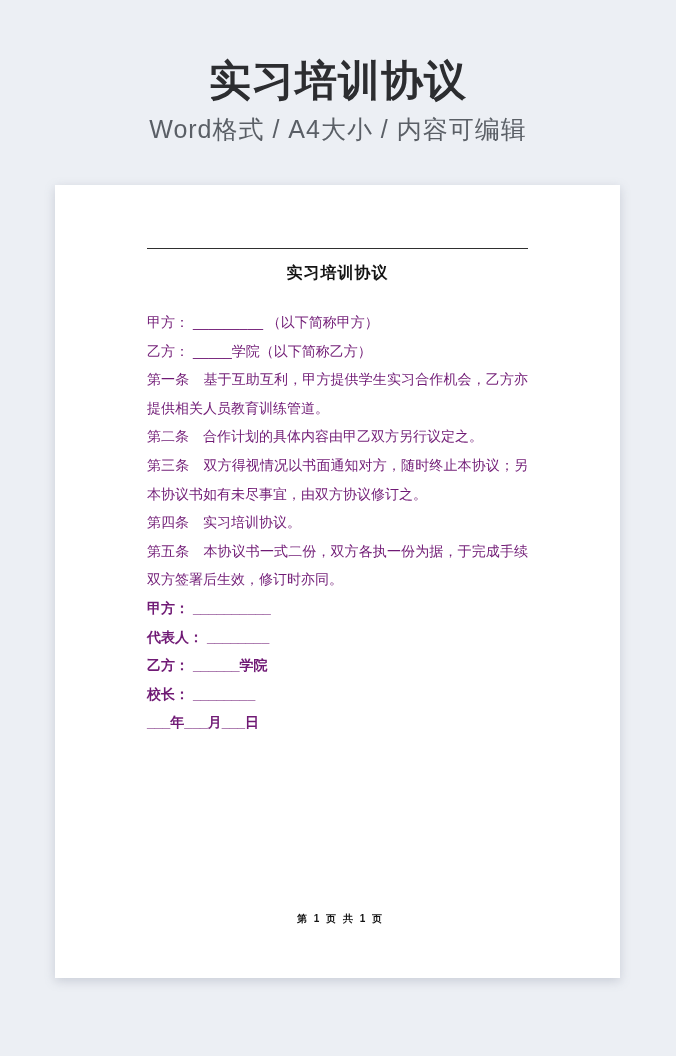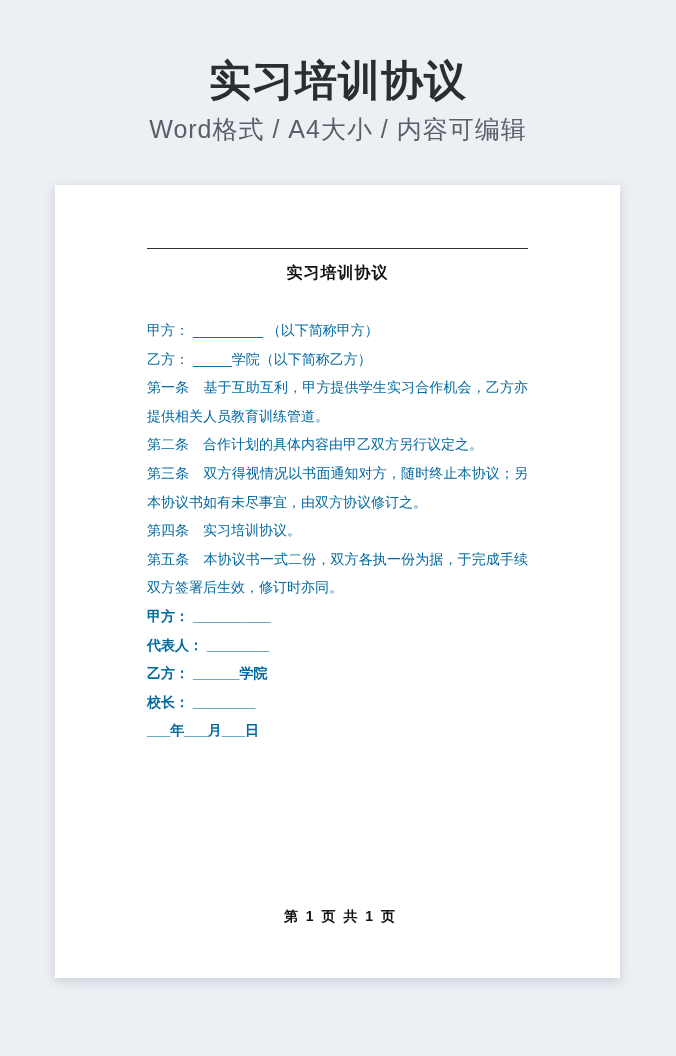--- a/index.html
+++ b/index.html
@@ -53,34 +53,34 @@
   .doc-title {
     margin: 10px 0 0 0;
     font-size: 16px;
     line-height: 28px;
     font-weight: 700;
     color: #141414;
     text-align: center;
     letter-spacing: 1px;
   }
   .doc-body {
-    margin-top: 29px;
+    margin-top: 21px;
     font-size: 14px;
     line-height: 28.6px;
-    color: #0369a1;
+    color: #701a75;
   }
   .doc-body p { margin: 0; text-align: justify; }
   .signature p { margin: 0; text-align: left; font-weight: bold; }
   .page-footer {
     position: absolute;
     left: 6px;
     right: 0;
     bottom: 52px;
     text-align: center;
-    font-size: 14px;
+    font-size: 10px;
     font-weight: 700;
     color: #141414;
     letter-spacing: 2px;
   }
 </style>
 </head>
 <body>
 
 <div class="banner">
   <h1 class="banner-title">实习培训协议</h1>

